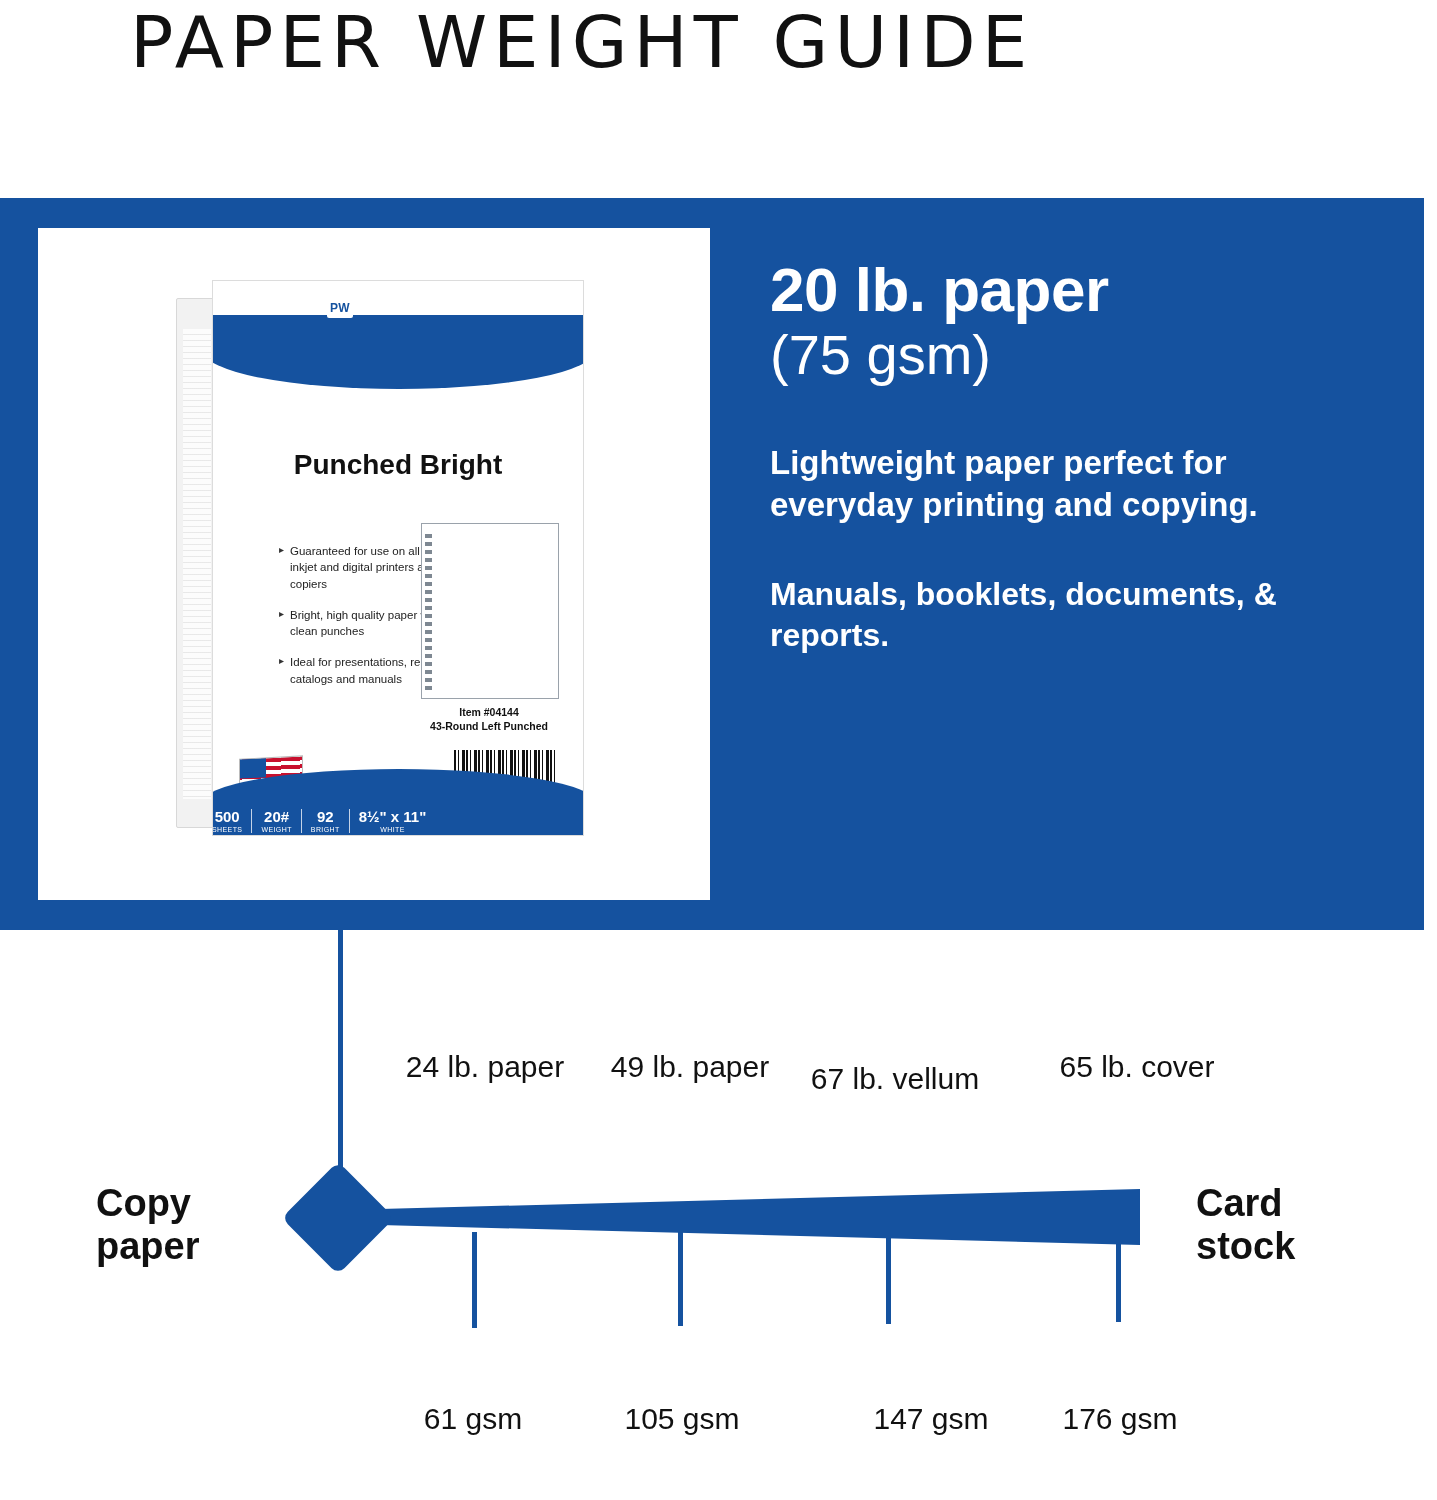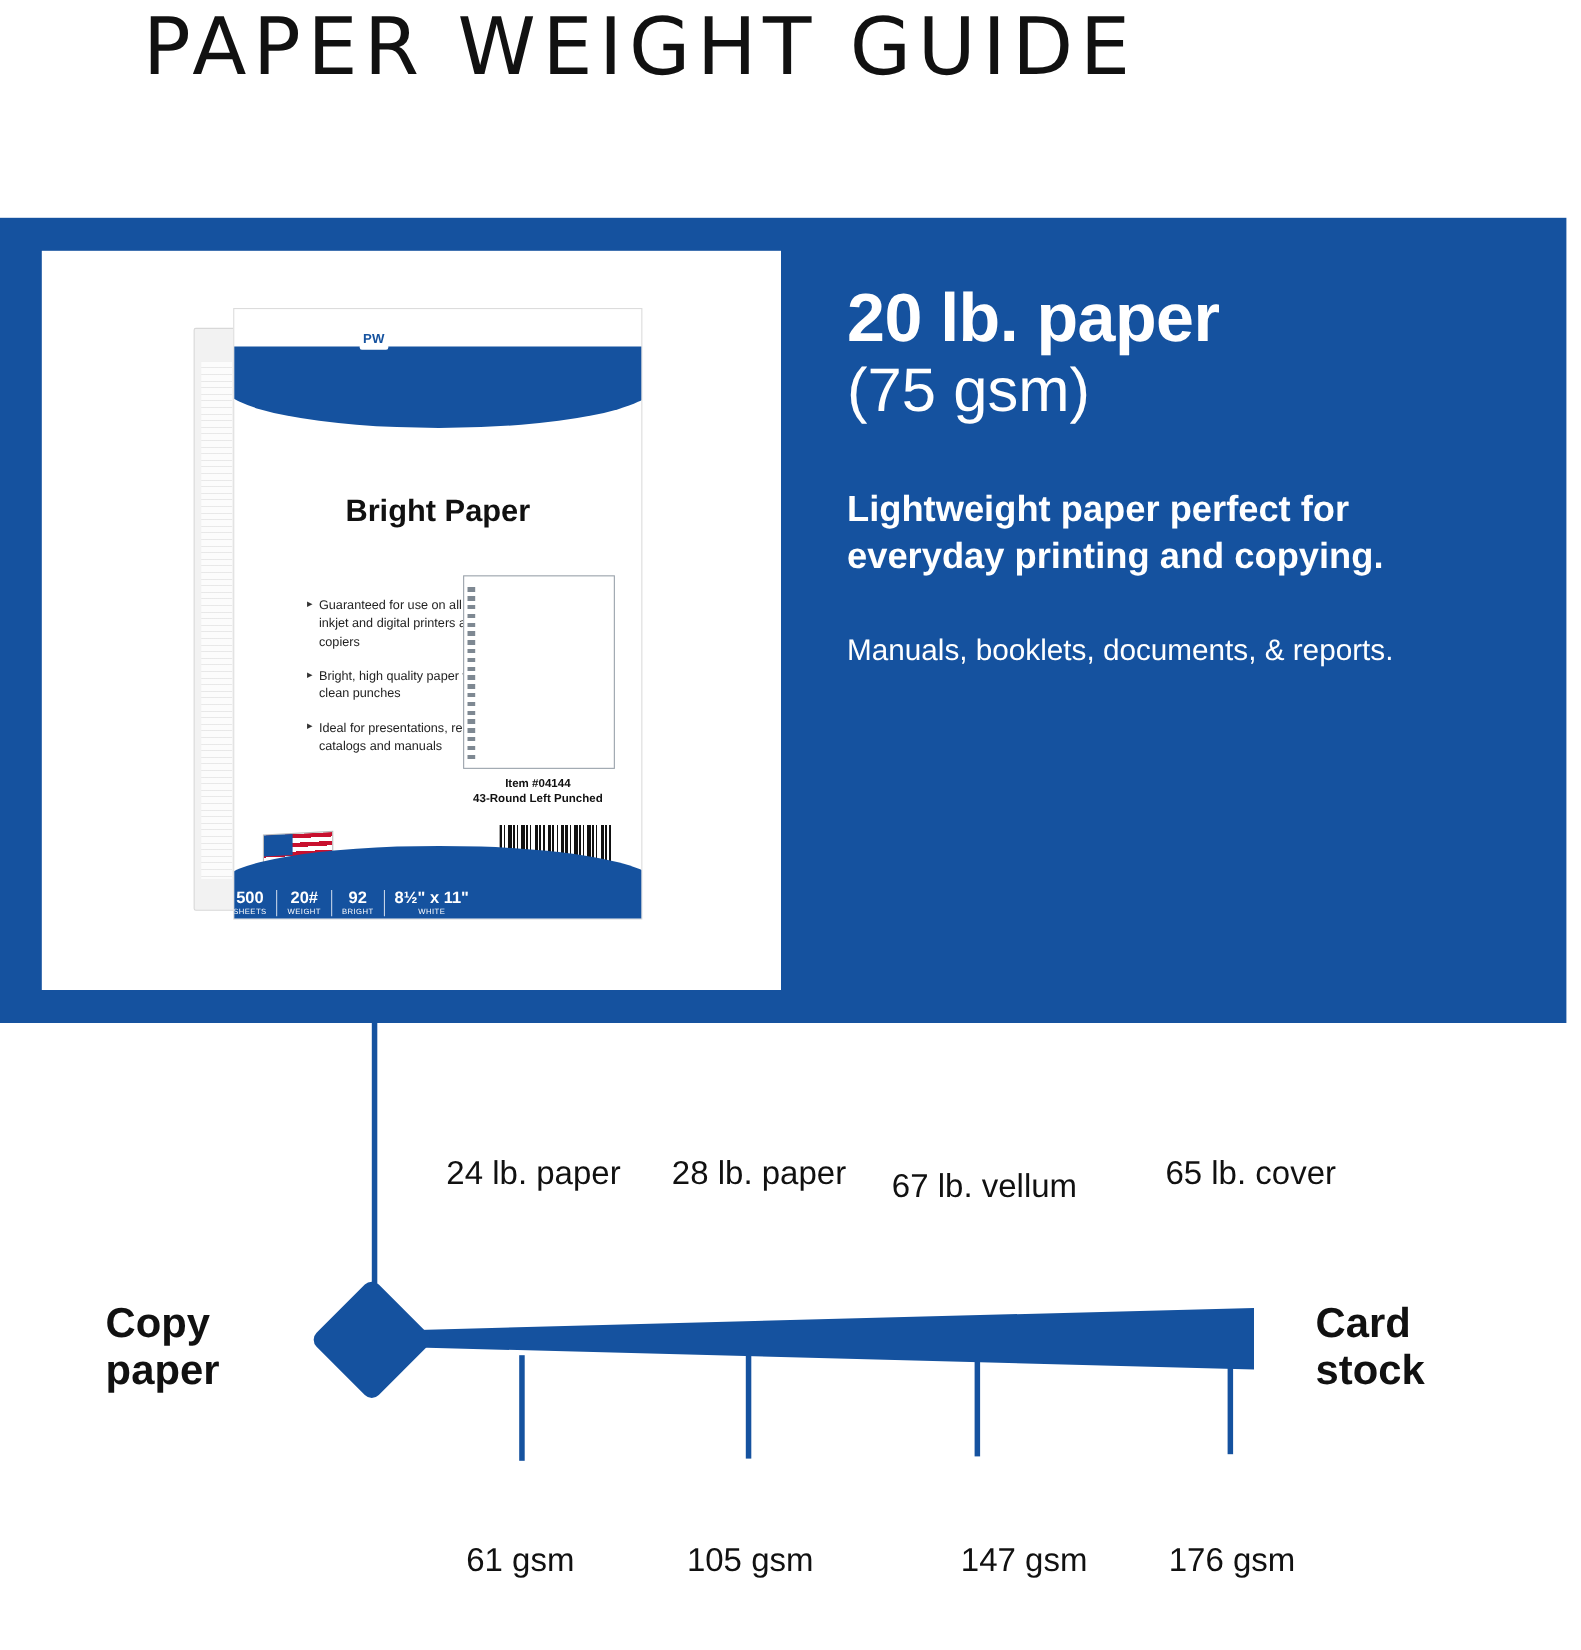--- a/index.html
+++ b/index.html
@@ -289,22 +289,22 @@
     line-height: 1.08;
     margin: 4px 0 0 0;
   }
   .hero-p {
     font-size: 33px;
     font-weight: bold;
     line-height: 1.28;
     margin: 56px 0 0 0;
   }
   .hero-p2 {
-    font-size: 27px;
-    font-weight: normal;
+    font-size: 32px;
+    font-weight: bold;
     line-height: 1.28;
     margin: 48px 0 0 0;
   }
 
   
   .scale {
     position: absolute;
     left: 0;
     top: 930px;
     width: 1437px;
@@ -378,21 +378,21 @@
         <div class="pack-side-lines"></div>
       </div>
 
       <div class="pack-face">
 
         <div class="pack-band-top"></div>
         <div class="pack-logo">
           <span class="mark">PW</span><span>Guaranteed</span><span class="reg">®</span>
         </div>
 
-        <div class="pack-title">Bright Paper</div>
+        <div class="pack-title">Punched Bright</div>
 
         <ul class="pack-bullets">
           <li>Guaranteed for use on all laser, inkjet and digital printers and copiers</li>
           <li>Bright, high quality paper with clean punches</li>
           <li>Ideal for presentations, reports, catalogs and manuals</li>
         </ul>
 
         <div class="pack-sheet">
           <div class="holes"></div>
         </div>
@@ -443,21 +443,21 @@
     <div class="hero-p">Lightweight paper perfect for everyday printing and copying.</div>
     <div class="hero-p2">Manuals, booklets, documents, &amp; reports.</div>
   </div>
 </div>
 
 <div class="scale">
 
   <div class="connector"></div>
 
   <div class="top-label" style="left:400px; top:118px;">24 lb. paper</div>
-  <div class="top-label" style="left:605px; top:118px;">28 lb. paper</div>
+  <div class="top-label" style="left:605px; top:118px;">49 lb. paper</div>
   <div class="top-label" style="left:810px; top:130px;">67 lb. vellum</div>
   <div class="top-label" style="left:1052px; top:118px;">65 lb. cover</div>
 
   <div class="tick" style="left:472px; top:302px; height:96px;"></div>
   <div class="tick" style="left:678px; top:302px; height:94px;"></div>
   <div class="tick" style="left:886px; top:302px; height:92px;"></div>
   <div class="tick" style="left:1116px; top:302px; height:90px;"></div>
 
   <svg class="wedge" viewBox="0 0 760 68" preserveAspectRatio="none">
     <polygon points="0,26 760,6 760,62 0,42" fill="#15529f"></polygon>

